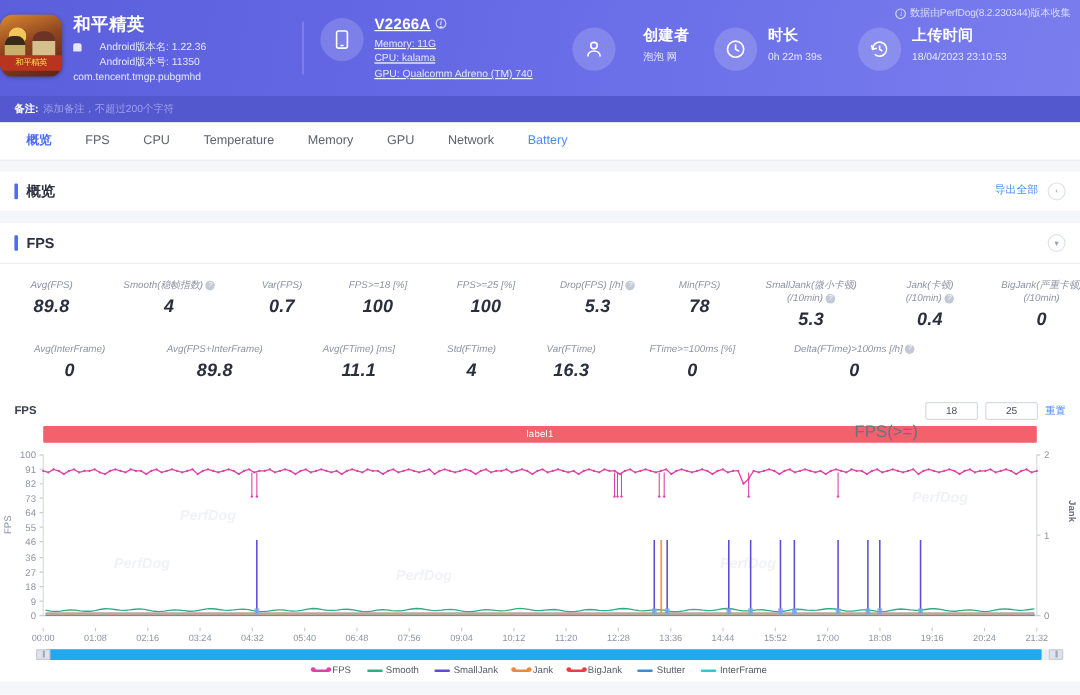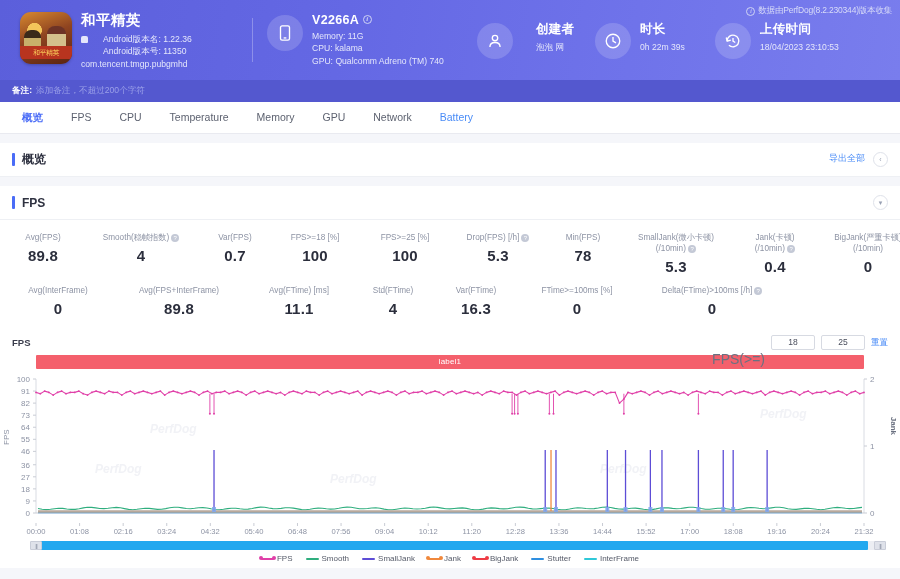--- a/index.html
+++ b/index.html
@@ -20,21 +20,21 @@
   .hdr-collect {
     position: absolute; right: 8px; top: 5px;
     font-size: 8.5px; color: #d9dcf8; display: flex; align-items: center; gap: 3px;
     letter-spacing: -0.2px;
   }
   .info-dot {
     display:inline-block; width:9px; height:9px; border-radius:50%;
     border:1px solid #cfd3f5; color:#cfd3f5; font-size:7px; line-height:7px;
     text-align:center; font-style:italic; font-family:"Liberation Serif",serif;
   }
-  .app-block { display: flex; align-items: flex-start; padding-left: 20px; width: 248px; }
+  .app-block { display: flex; align-items: flex-start; padding-left: 0; width: 248px; }
   .app-icon {
     width: 52px; height: 52px; border-radius: 11px; margin-top: 2px;
     background:
       radial-gradient(circle at 28% 35%, #f3c55a 0 14%, transparent 15%),
       radial-gradient(circle at 68% 40%, #e8a03c 0 12%, transparent 13%),
       linear-gradient(160deg,#d8892f 0%, #8f4420 45%, #5a2412 100%);
     position: relative; overflow: hidden; flex: 0 0 auto;
     box-shadow: 0 1px 3px rgba(0,0,0,.25);
   }
   .app-icon:before {
@@ -66,21 +66,21 @@
   .hdr-circle {
     width:36px; height:36px; border-radius:50%; background: rgba(255,255,255,.17);
     display:flex; align-items:center; justify-content:center; flex:0 0 auto; margin-top:2px;
   }
   .hdr-circle svg { display:block; }
   .hdr-txt { padding-left: 9px; }
   .hdr-title { font-size: 12.5px; font-weight: bold; letter-spacing:.3px; margin-bottom:3px;
                display:flex; align-items:center; gap:4px; }
   .hdr-sub { font-size: 8.6px; color:#e4e6fb; line-height: 12.5px; white-space:nowrap; }
 
-  .dev-block { width: 210px; }
+  .dev-block { width: 210px; text-decoration: underline; }
   .creator-block { width: 118px; gap: 14px; }
   .dur-block { width: 120px; }
 
   
   .remark {
     height: 22px; background: #5458cf; display:flex; align-items:center;
     padding-left: 12px; font-size: 8.6px; color: #c9ccf4; gap: 4px;
   }
   .remark b { color:#fff; font-weight:bold; }
   .remark .ph { color:#9ba0e8; }
@@ -113,21 +113,21 @@
   .chev {
     width:15px; height:15px; border-radius:50%; border:1px solid #dfe2ea;
     display:flex; align-items:center; justify-content:center; color:#98a0b3; font-size:7px;
     cursor:pointer; background:#fff;
   }
 
   
   .stats { padding: 8px 4px 6px 4px; }
   .stat-row { display:flex; align-items:flex-start; }
   .stat {
-    text-align:center; padding: 4px 2px 6px 2px; flex: 0 0 auto;
+    text-align:center; padding: 4px 2px 6px 2px; flex: 0 0 auto; font-style: italic;
   }
   .stat-label {
     font-size: 8.2px; color:#8d93a4; line-height: 11px; white-space: nowrap;
     display:flex; align-items:center; justify-content:center; gap:2px; flex-wrap:nowrap;
   }
   .stat-label.two { display:block; }
   .q {
     display:inline-block; width:8px; height:8px; border-radius:50%;
     background:#c4c9d6; color:#fff; font-size:6px; line-height:8px; text-align:center;
     font-family:"Liberation Sans",sans-serif; vertical-align:middle; cursor:pointer;

